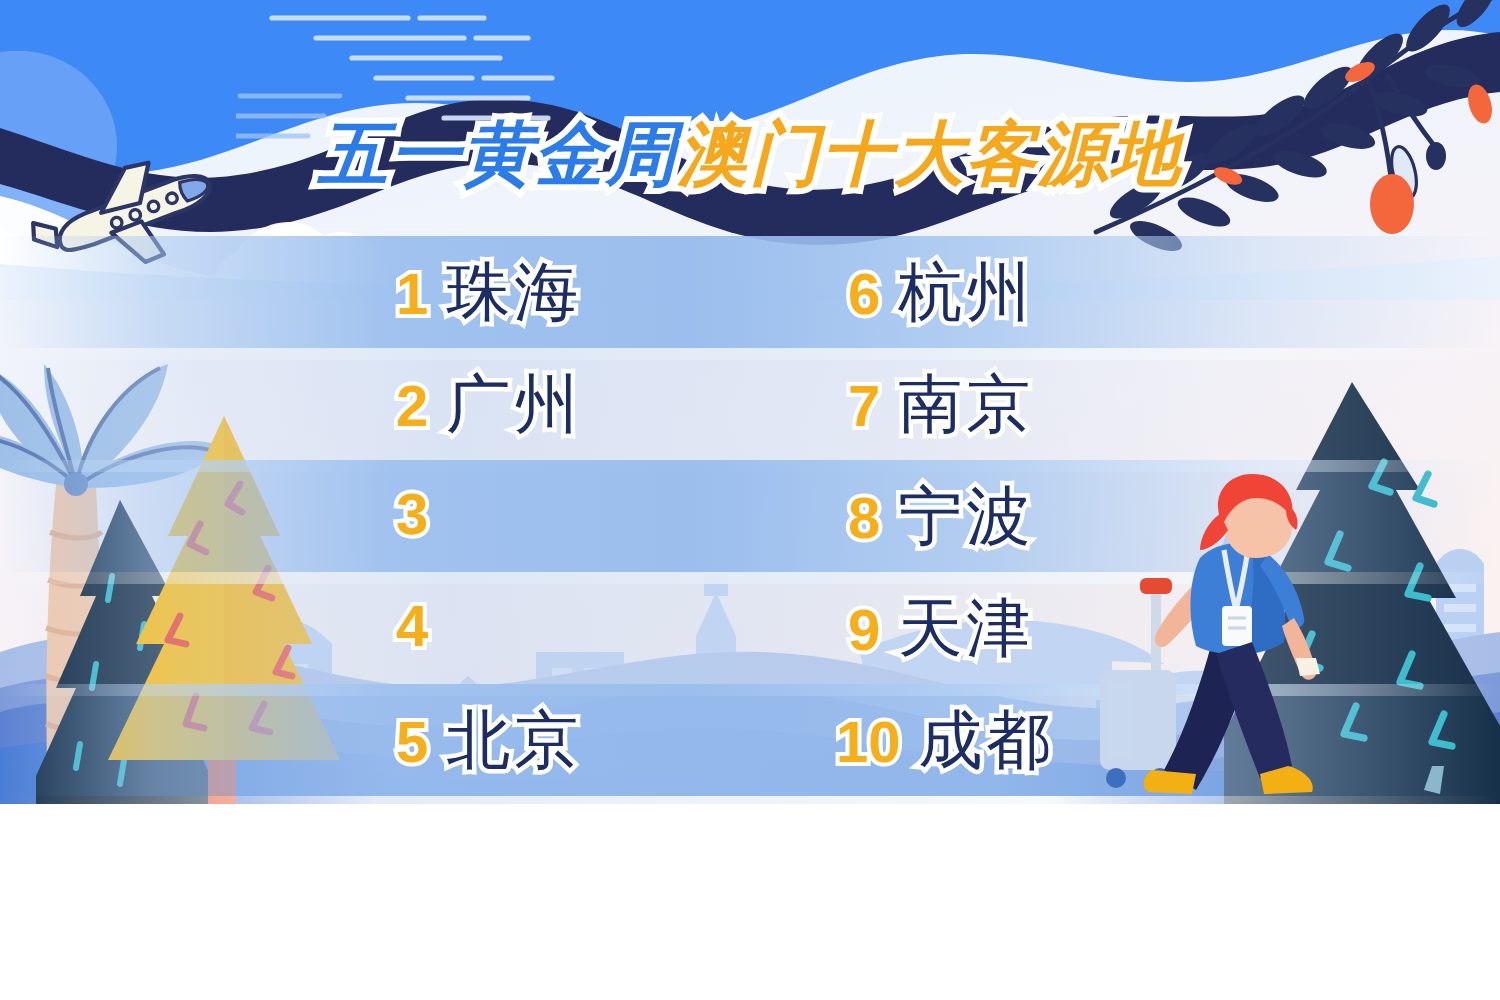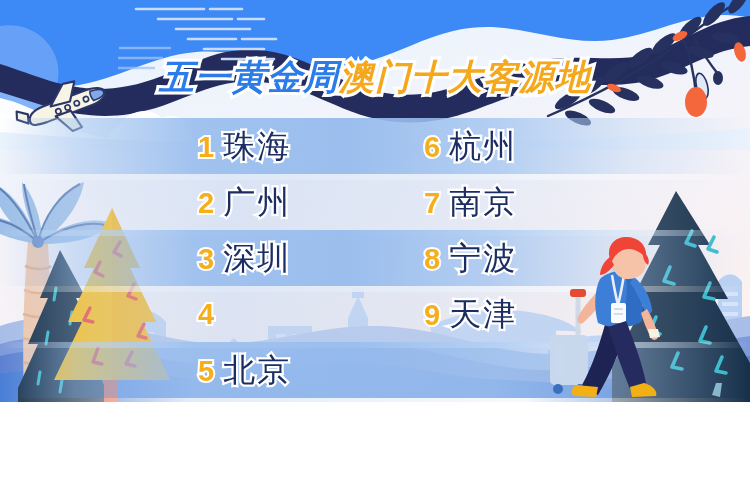--- a/index.html
+++ b/index.html
@@ -275,21 +275,20 @@
         <span class="rank">7</span>
         <span class="city">南京</span>
       </div>
     </div>
 
     <div class="row strong">
       <div class="band"></div>
       <div class="gapline"></div>
       <div class="cell left">
         <span class="rank">3</span>
-        <span class="city">深圳</span>
       </div>
       <div class="cell right">
         <span class="rank">8</span>
         <span class="city">宁波</span>
       </div>
     </div>
 
     <div class="row soft">
       <div class="band"></div>
       <div class="gapline"></div>
@@ -301,20 +300,24 @@
         <span class="city">天津</span>
       </div>
     </div>
 
     <div class="row strong">
       <div class="band"></div>
       <div class="gapline"></div>
       <div class="cell left">
         <span class="rank">5</span>
         <span class="city">北京</span>
+      </div>
+      <div class="cell right wide">
+        <span class="rank">10</span>
+        <span class="city">成都</span>
       </div>
     </div>
 
   </div>
 
   <svg id="skyline" class="abs" viewBox="0 0 750 180" preserveAspectRatio="none">
     <g fill="#b7cff4" opacity="0.95">
 
       <rect x="8" y="112" width="44" height="68"></rect>
       <rect x="54" y="124" width="34" height="56"></rect>

